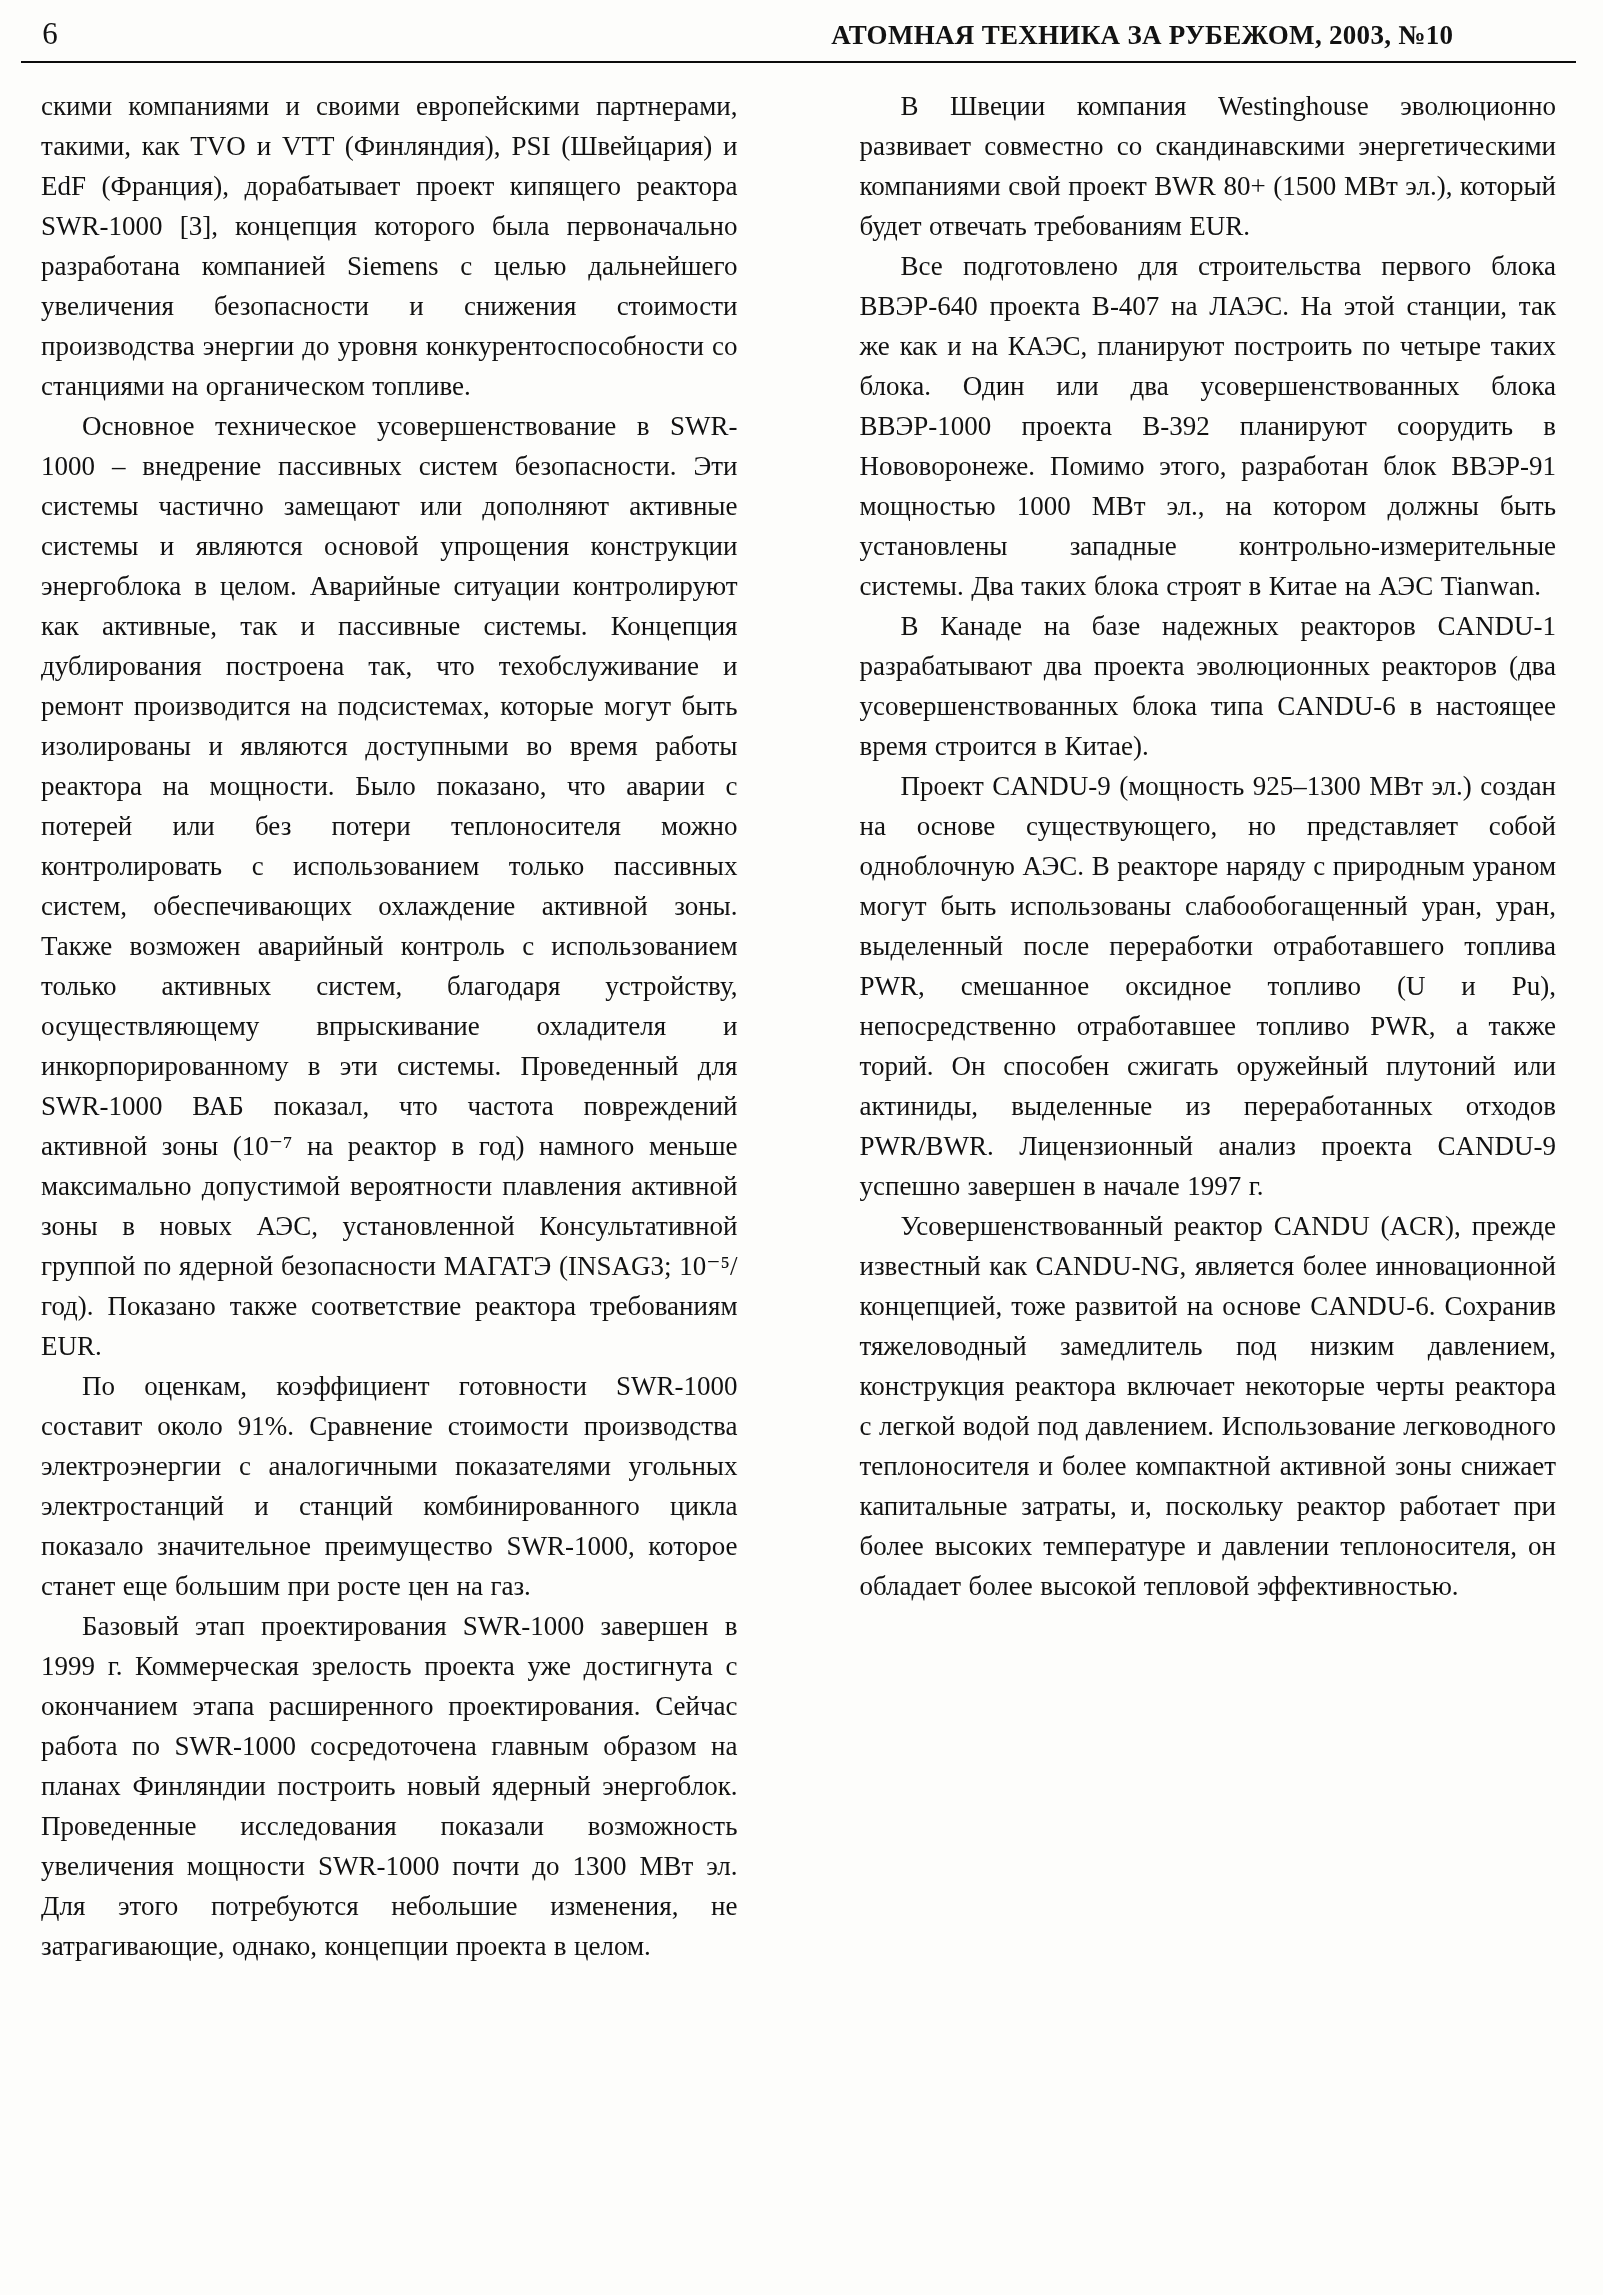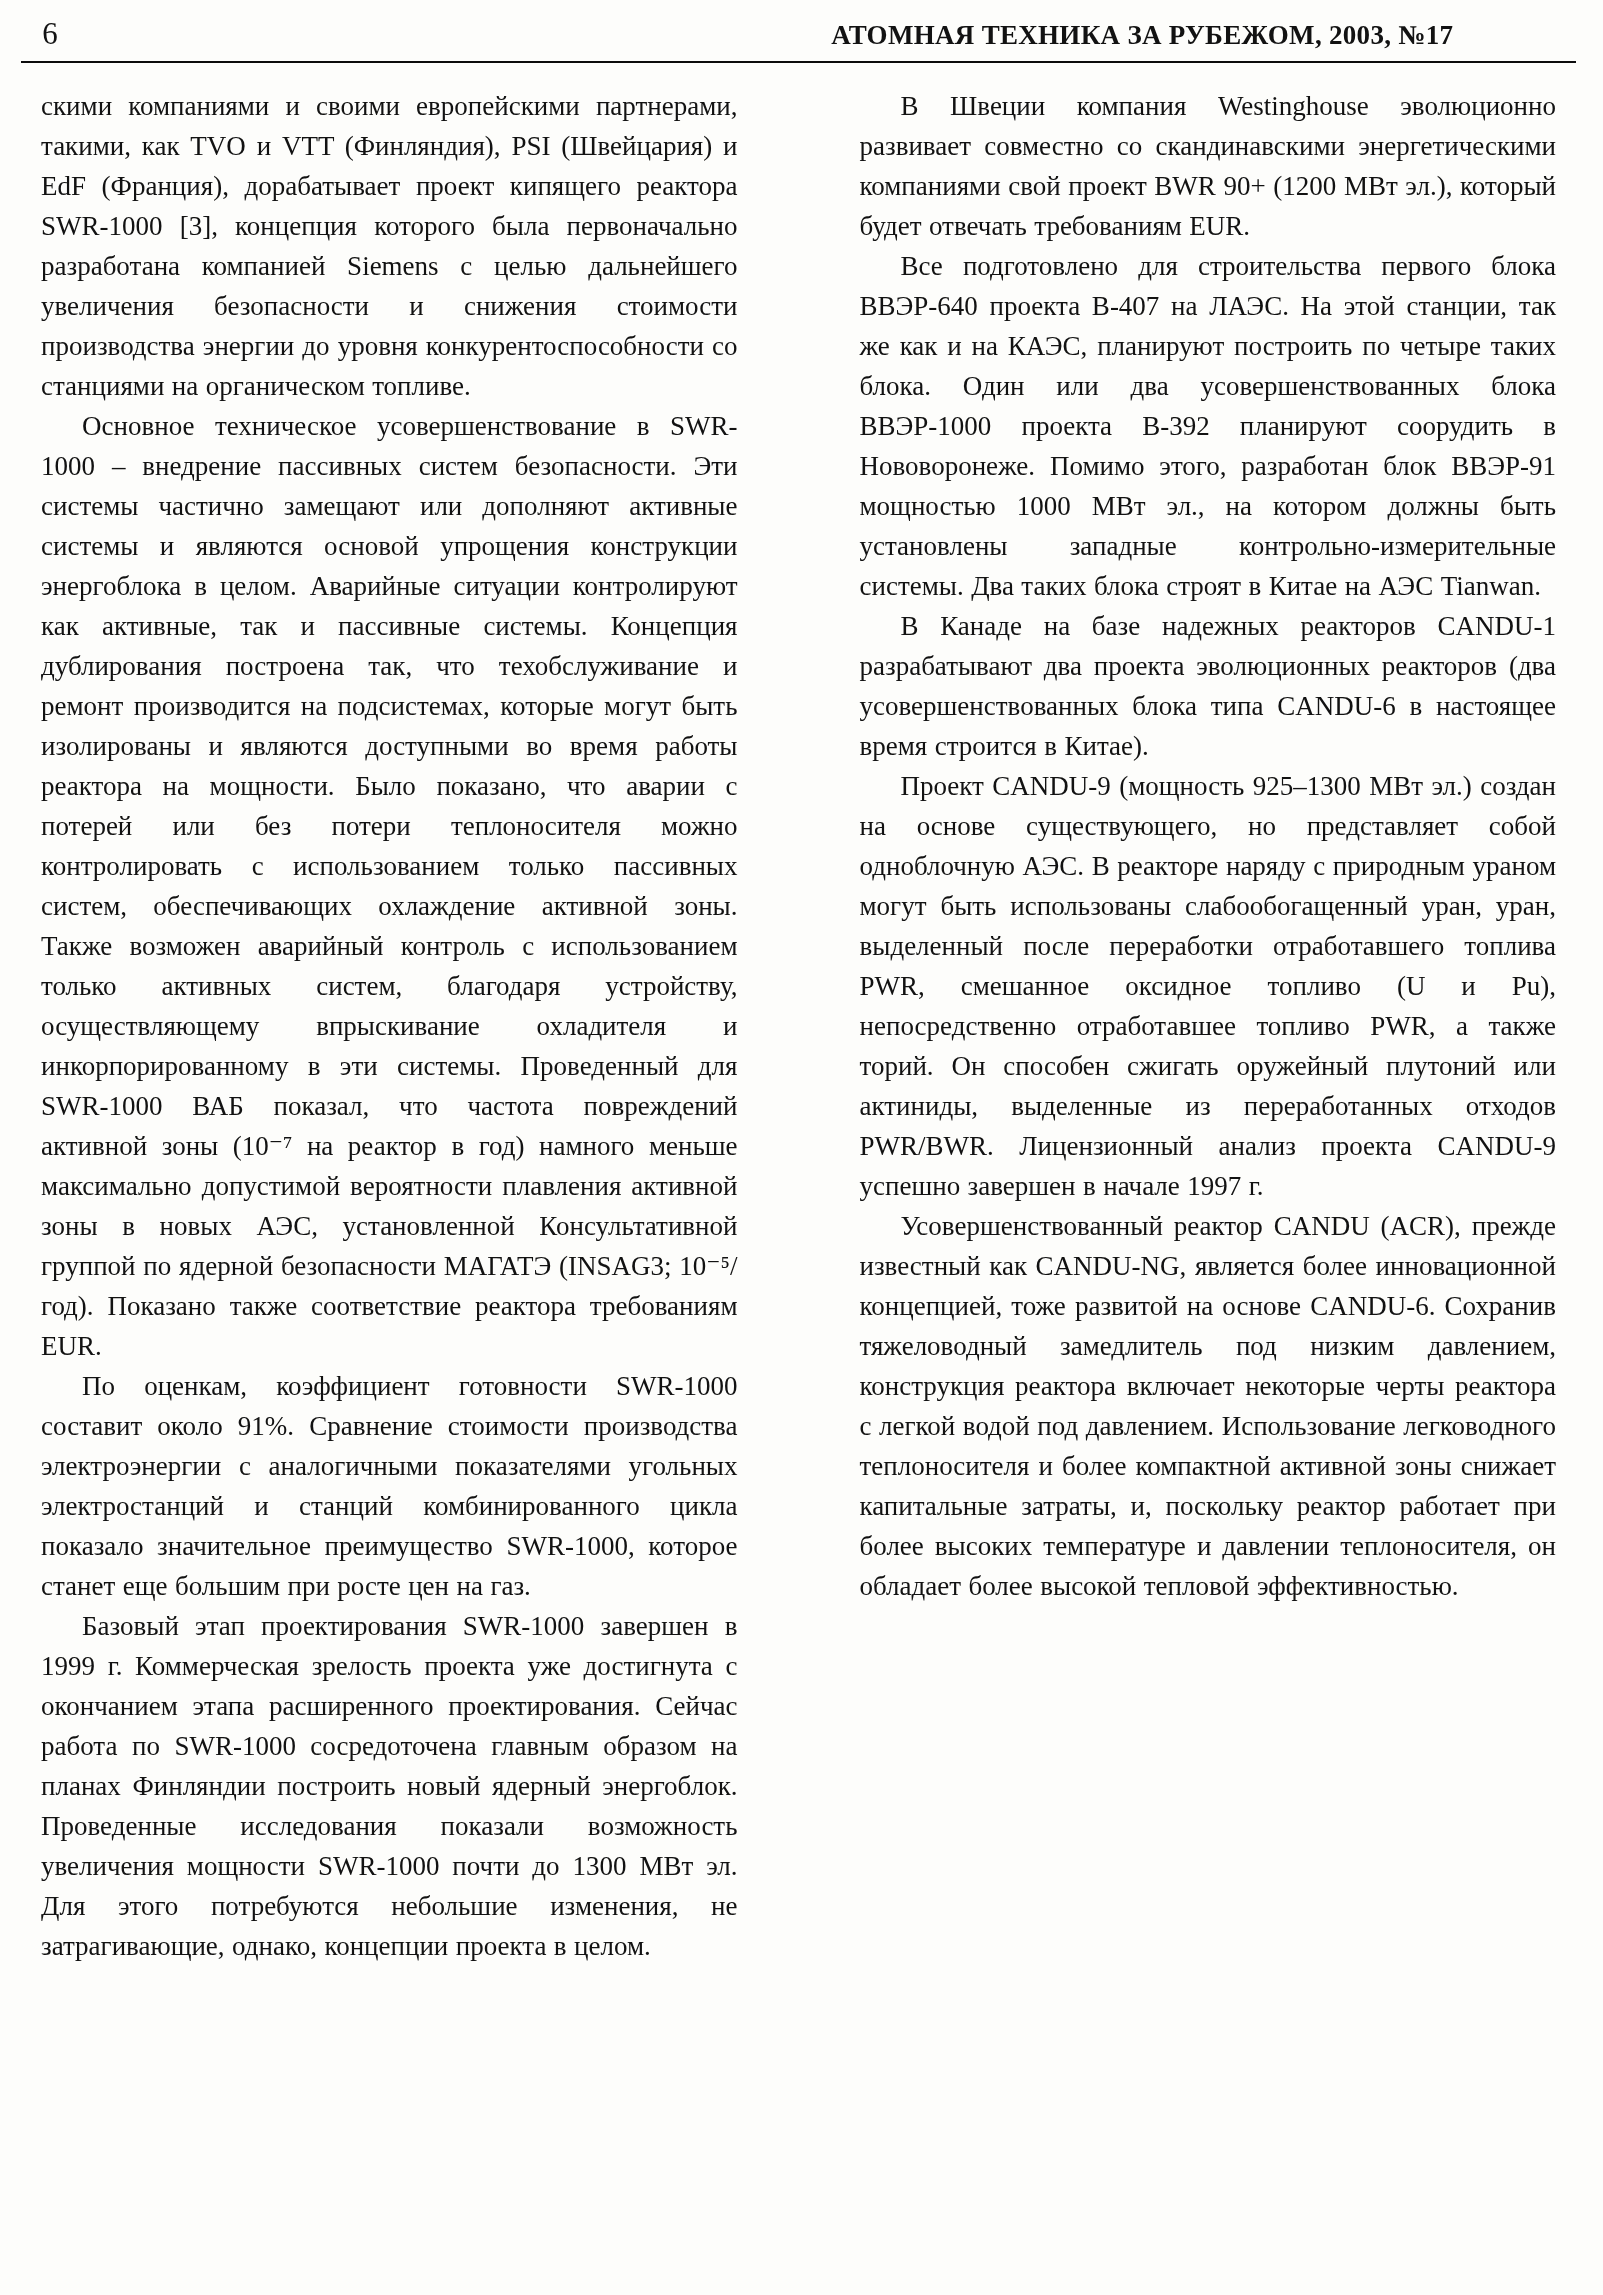--- a/index.html
+++ b/index.html
@@ -64,36 +64,36 @@
     font-weight: bold;
   }
 </style>
 </head>
 <body>
 
 <div class="page">
 
   <header class="page-header">
     <span class="page-number">6</span>
-    <span class="journal-title">АТОМНАЯ ТЕХНИКА ЗА РУБЕЖОМ, 2003, №17</span>
+    <span class="journal-title">АТОМНАЯ ТЕХНИКА ЗА РУБЕЖОМ, 2003, №10</span>
   </header>
 
   <div class="header-rule"></div>
 
   <main class="columns">
 
     <section class="column">
       <p class="para no-indent">скими компаниями и своими европейскими партнерами, такими, как TVO и VTT (Финляндия), PSI (Швейцария) и EdF (Франция), дорабатывает проект кипящего реактора SWR-1000 [3], концепция которого была первоначально разработана компанией Siemens с целью дальнейшего увеличения безопасности и снижения стоимости производства энергии до уровня конкурентоспособности со станциями на органическом топливе.</p>
       <p class="para">Основное техническое усовершенствование в SWR-1000 – внедрение пассивных систем безопасности. Эти системы частично замещают или дополняют активные системы и являются основой упрощения конструкции энергоблока в целом. Аварийные ситуации контролируют как активные, так и пассивные системы. Концепция дублирования построена так, что техобслуживание и ремонт производится на подсистемах, которые могут быть изолированы и являются доступными во время работы реактора на мощности. Было показано, что аварии с потерей или без потери теплоносителя можно контролировать с использованием только пассивных систем, обеспечивающих охлаждение активной зоны. Также возможен аварийный контроль с использованием только активных систем, благодаря устройству, осуществляющему впрыскивание охладителя и инкорпорированному в эти системы. Проведенный для SWR-1000 ВАБ показал, что частота повреждений активной зоны (10⁻⁷ на реактор в год) намного меньше максимально допустимой вероятности плавления активной зоны в новых АЭС, установленной Консультативной группой по ядерной безопасности МАГАТЭ (INSAG3; 10⁻⁵/год). Показано также соответствие реактора требованиям EUR.</p>
       <p class="para">По оценкам, коэффициент готовности SWR-1000 составит около 91%. Сравнение стоимости производства электроэнергии с аналогичными показателями угольных электростанций и станций комбинированного цикла показало значительное преимущество SWR-1000, которое станет еще большим при росте цен на газ.</p>
       <p class="para">Базовый этап проектирования SWR-1000 завершен в 1999 г. Коммерческая зрелость проекта уже достигнута с окончанием этапа расширенного проектирования. Сейчас работа по SWR-1000 сосредоточена главным образом на планах Финляндии построить новый ядерный энергоблок. Проведенные исследования показали возможность увеличения мощности SWR-1000 почти до 1300 МВт эл. Для этого потребуются небольшие изменения, не затрагивающие, однако, концепции проекта в целом.</p>
     </section>
 
     <section class="column">
-      <p class="para">В Швеции компания Westinghouse эволюционно развивает совместно со скандинавскими энергетическими компаниями свой проект BWR 90+ (1200 МВт эл.), который будет отвечать требованиям EUR.</p>
+      <p class="para">В Швеции компания Westinghouse эволюционно развивает совместно со скандинавскими энергетическими компаниями свой проект BWR 80+ (1500 МВт эл.), который будет отвечать требованиям EUR.</p>
       <p class="para">Все подготовлено для строительства первого блока ВВЭР-640 проекта В-407 на ЛАЭС. На этой станции, так же как и на КАЭС, планируют построить по четыре таких блока. Один или два усовершенствованных блока ВВЭР-1000 проекта В-392 планируют соорудить в Нововоронеже. Помимо этого, разработан блок ВВЭР-91 мощностью 1000 МВт эл., на котором должны быть установлены западные контрольно-измерительные системы. Два таких блока строят в Китае на АЭС Tianwan.</p>
       <p class="para">В Канаде на базе надежных реакторов CANDU-1 разрабатывают два проекта эволюционных реакторов (два усовершенствованных блока типа CANDU-6 в настоящее время строится в Китае).</p>
       <p class="para">Проект CANDU-9 (мощность 925–1300 МВт эл.) создан на основе существующего, но представляет собой одноблочную АЭС. В реакторе наряду с природным ураном могут быть использованы слабообогащенный уран, уран, выделенный после переработки отработавшего топлива PWR, смешанное оксидное топливо (U и Pu), непосредственно отработавшее топливо PWR, а также торий. Он способен сжигать оружейный плутоний или актиниды, выделенные из переработанных отходов PWR/BWR. Лицензионный анализ проекта CANDU-9 успешно завершен в начале 1997 г.</p>
       <p class="para">Усовершенствованный реактор CANDU (ACR), прежде известный как CANDU-NG, является более инновационной концепцией, тоже развитой на основе CANDU-6. Сохранив тяжеловодный замедлитель под низким давлением, конструкция реактора включает некоторые черты реактора с легкой водой под давлением. Использование легководного теплоносителя и более компактной активной зоны снижает капитальные затраты, и, поскольку реактор работает при более высоких температуре и давлении теплоносителя, он обладает более высокой тепловой эффективностью.</p>
     </section>
 
   </main>
 
 </div>
 

